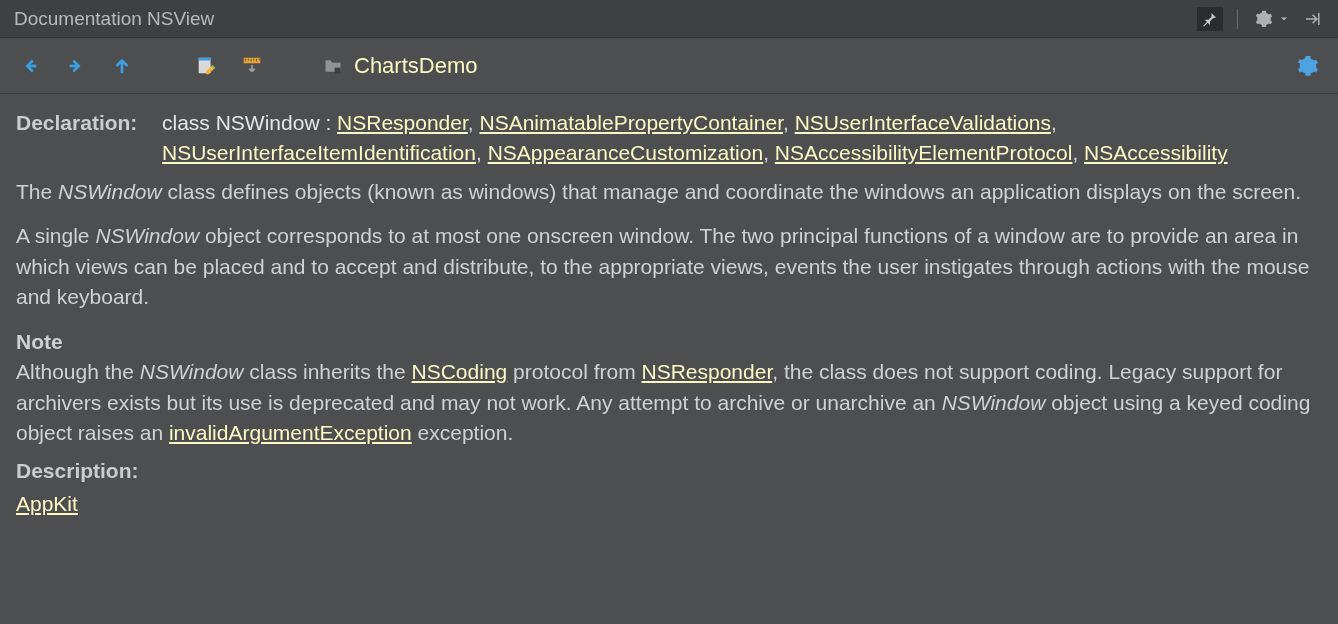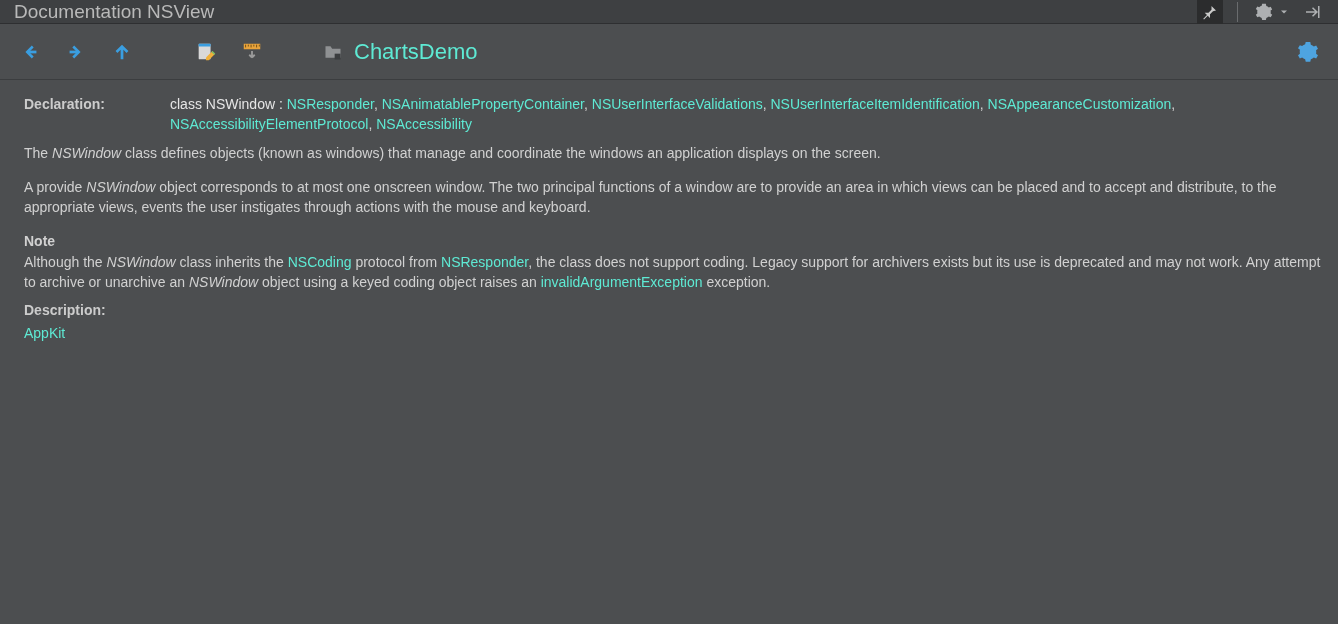--- a/index.html
+++ b/index.html
@@ -6,21 +6,21 @@
   body {
     width: 1338px;
     height: 624px;
     background: #4c4e50;
     font-family: -apple-system, BlinkMacSystemFont, "Segoe UI", Helvetica, Arial, sans-serif;
     color: #c6c6c6;
     overflow: hidden;
     font-size: 20px;
   }
   .title-bar {
-    height: 24px;
+    height: 38px;
     background: #3e4042;
     display: flex;
     align-items: center;
     padding: 0 14px;
     color: #b9b9b9;
     font-size: 19px;
     border-bottom: 1px solid #2e2f31;
   }
   .title-bar .title { flex: 1; }
   .title-bar .right-icons { display: flex; align-items: center; gap: 10px; }
@@ -51,47 +51,48 @@
   }
   .toolbar .tb-icon {
     display: inline-flex; align-items: center; justify-content: center;
     width: 28px; height: 28px; cursor: pointer;
     color: #3a9ee0;
   }
   .toolbar .tb-icon svg { width: 22px; height: 22px; }
   .toolbar .spacer { width: 20px; }
   .breadcrumb {
     display: flex; align-items: center; gap: 10px;
-    font-size: 22px; color: #5eead4;
+    font-size: 22px; color: #fef9c3;
   }
   .breadcrumb svg { width: 22px; height: 20px; }
   .toolbar .right { margin-left: auto; }
   .gear-blue { color: #4ea4e0; }
 
   .content {
-    padding: 14px 16px 20px 24px;
-    font-size: 14px;
+    padding: 14px 16px 20px 16px;
+    font-size: 21px;
     line-height: 1.45;
     color: #d1d1d1;
   }
   .row { display: flex; align-items: flex-start; margin-bottom: 8px; }
   .label {
     width: 146px;
     flex-shrink: 0;
     font-weight: 700;
     color: #cccccc;
     text-align: left;
   }
   .value { flex: 1; }
   .value p { margin-bottom: 14px; }
   .value p:last-child { margin-bottom: 0; }
   .italic { font-style: italic; }
   .bold { font-weight: 700; }
   a.doc-link {
-    color: #5eead4;
+    color: #fef9c3;
+    text-decoration: underline;
     cursor: pointer;
   }
   .class-prefix { color: #e5e5e5; }
 </style>
 </head>
 <body>
 
 <div class="title-bar">
   <span class="title">Documentation NSView</span>
   <div class="right-icons">
@@ -177,21 +178,21 @@
       <span class="class-prefix">class NSWindow : </span><a class="doc-link">NSResponder</a><span>, </span><a class="doc-link">NSAnimatablePropertyContainer</a><span>, </span><a class="doc-link">NSUserInterfaceValidations</a><span>, </span><a class="doc-link">NSUserInterfaceItemIdentification</a><span>, </span><a class="doc-link">NSAppearanceCustomization</a><span>, </span><a class="doc-link">NSAccessibilityElementProtocol</a><span>, </span><a class="doc-link">NSAccessibility</a>
     </div>
   </div>
 
   <div class="row">
     <div class="value">
       <p>
         <span>The </span><span class="italic">NSWindow</span><span> class defines objects (known as windows) that manage and coordinate the windows an application displays on the screen.</span>
       </p>
       <p>
-        <span>A provide </span><span class="italic">NSWindow</span><span> object corresponds to at most one onscreen window. The two principal functions of a window are to provide an area in which views can be placed and to accept and distribute, to the appropriate views, events the user instigates through actions with the mouse and keyboard.</span>
+        <span>A single </span><span class="italic">NSWindow</span><span> object corresponds to at most one onscreen window. The two principal functions of a window are to provide an area in which views can be placed and to accept and distribute, to the appropriate views, events the user instigates through actions with the mouse and keyboard.</span>
       </p>
       <p>
         <span class="bold">Note</span><br>
         <span>Although the </span><span class="italic">NSWindow</span><span> class inherits the </span><a class="doc-link">NSCoding</a><span> protocol from </span><a class="doc-link">NSResponder</a><span>, the class does not support coding. Legacy support for archivers exists but its use is deprecated and may not work. Any attempt to archive or unarchive an </span><span class="italic">NSWindow</span><span> object using a keyed coding object raises an </span><a class="doc-link">invalidArgumentException</a><span> exception.</span>
       </p>
     </div>
   </div>
 
   <div class="row" style="margin-bottom:2px">
     <div class="label">Description:</div>

